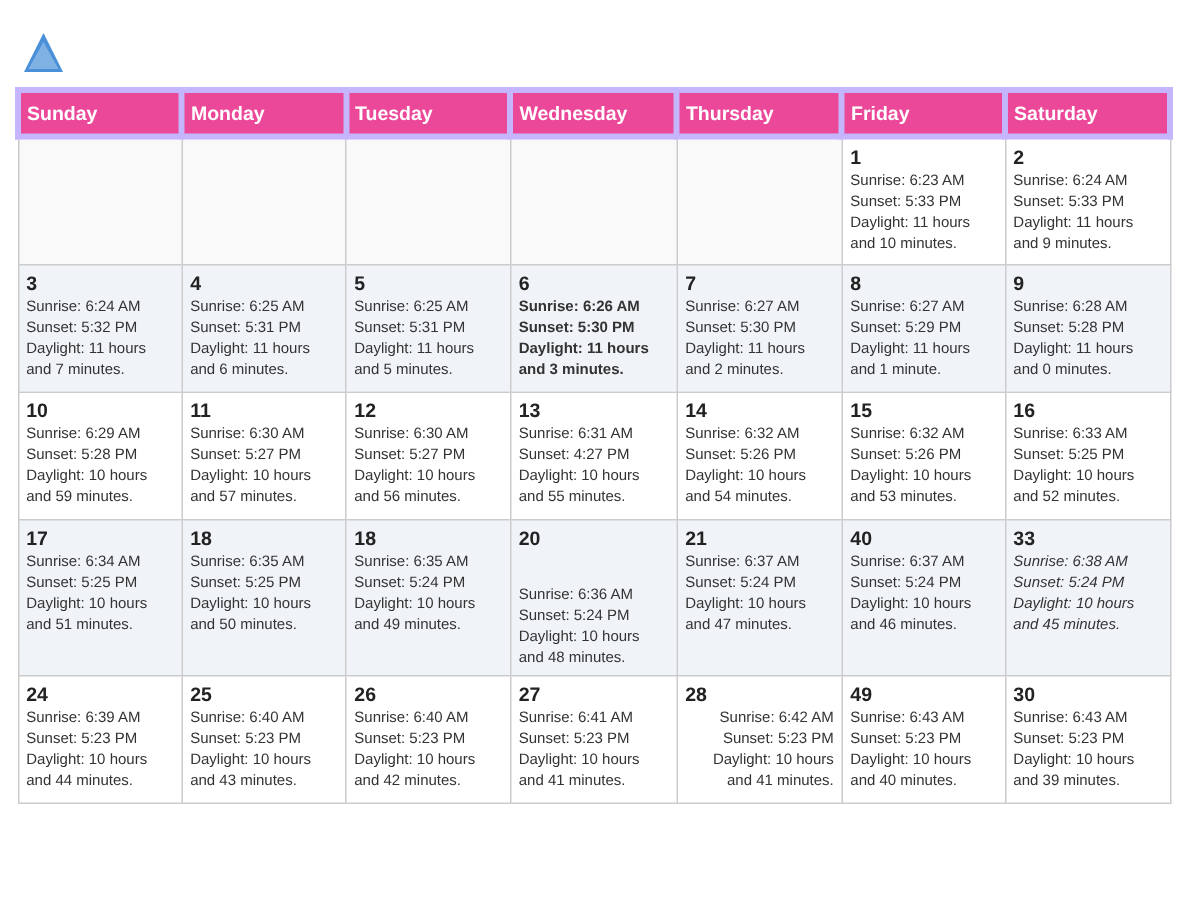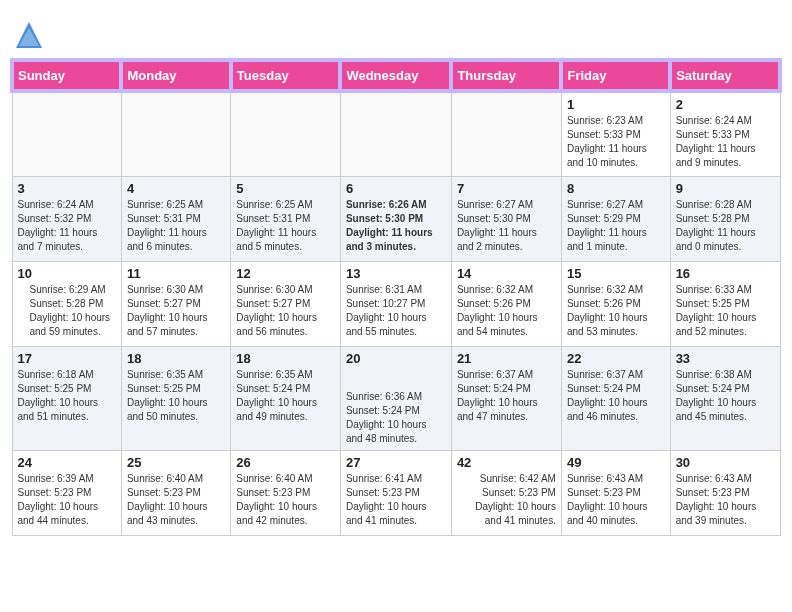--- a/index.html
+++ b/index.html
@@ -189,40 +189,40 @@
         <td>
           <span class="day-num">9</span>
           <div class="day-info" style="white-space: pre-line;">Sunrise: 6:28 AM
 Sunset: 5:28 PM
 Daylight: 11 hours and 0 minutes.</div>
         </td>
       </tr>
       <tr>
         <td>
           <span class="day-num">10</span>
-          <div class="day-info" style="white-space: pre-line; margin-left: 12px;">Sunrise: 6:29 AM
+          <div class="day-info" style="white-space: pre-line;">Sunrise: 6:29 AM
 Sunset: 5:28 PM
 Daylight: 10 hours and 59 minutes.</div>
         </td>
         <td>
           <span class="day-num">11</span>
           <div class="day-info" style="white-space: pre-line;">Sunrise: 6:30 AM
 Sunset: 5:27 PM
 Daylight: 10 hours and 57 minutes.</div>
         </td>
         <td>
           <span class="day-num">12</span>
           <div class="day-info" style="white-space: pre-line;">Sunrise: 6:30 AM
 Sunset: 5:27 PM
 Daylight: 10 hours and 56 minutes.</div>
         </td>
         <td>
           <span class="day-num">13</span>
           <div class="day-info" style="white-space: pre-line;">Sunrise: 6:31 AM
-Sunset: 10:27 PM
+Sunset: 4:27 PM
 Daylight: 10 hours and 55 minutes.</div>
         </td>
         <td>
           <span class="day-num">14</span>
           <div class="day-info" style="white-space: pre-line;">Sunrise: 6:32 AM
 Sunset: 5:26 PM
 Daylight: 10 hours and 54 minutes.</div>
         </td>
         <td>
           <span class="day-num">15</span>
@@ -233,21 +233,21 @@
         <td>
           <span class="day-num">16</span>
           <div class="day-info" style="white-space: pre-line;">Sunrise: 6:33 AM
 Sunset: 5:25 PM
 Daylight: 10 hours and 52 minutes.</div>
         </td>
       </tr>
       <tr>
         <td>
           <span class="day-num">17</span>
-          <div class="day-info" style="white-space: pre-line;">Sunrise: 6:18 AM
+          <div class="day-info" style="white-space: pre-line;">Sunrise: 6:34 AM
 Sunset: 5:25 PM
 Daylight: 10 hours and 51 minutes.</div>
         </td>
         <td>
           <span class="day-num">18</span>
           <div class="day-info" style="white-space: pre-line;">Sunrise: 6:35 AM
 Sunset: 5:25 PM
 Daylight: 10 hours and 50 minutes.</div>
         </td>
         <td>
@@ -262,28 +262,28 @@
 Sunset: 5:24 PM
 Daylight: 10 hours and 48 minutes.</div>
         </td>
         <td>
           <span class="day-num">21</span>
           <div class="day-info" style="white-space: pre-line;">Sunrise: 6:37 AM
 Sunset: 5:24 PM
 Daylight: 10 hours and 47 minutes.</div>
         </td>
         <td>
-          <span class="day-num">22</span>
+          <span class="day-num">40</span>
           <div class="day-info" style="white-space: pre-line;">Sunrise: 6:37 AM
 Sunset: 5:24 PM
 Daylight: 10 hours and 46 minutes.</div>
         </td>
         <td>
           <span class="day-num">33</span>
-          <div class="day-info" style="white-space: pre-line;">Sunrise: 6:38 AM
+          <div class="day-info" style="white-space: pre-line; font-style: italic;">Sunrise: 6:38 AM
 Sunset: 5:24 PM
 Daylight: 10 hours and 45 minutes.</div>
         </td>
       </tr>
       <tr>
         <td>
           <span class="day-num">24</span>
           <div class="day-info" style="white-space: pre-line;">Sunrise: 6:39 AM
 Sunset: 5:23 PM
 Daylight: 10 hours and 44 minutes.</div>
@@ -300,21 +300,21 @@
 Sunset: 5:23 PM
 Daylight: 10 hours and 42 minutes.</div>
         </td>
         <td>
           <span class="day-num">27</span>
           <div class="day-info" style="white-space: pre-line;">Sunrise: 6:41 AM
 Sunset: 5:23 PM
 Daylight: 10 hours and 41 minutes.</div>
         </td>
         <td>
-          <span class="day-num">42</span>
+          <span class="day-num">28</span>
           <div class="day-info" style="white-space: pre-line; text-align: right;">Sunrise: 6:42 AM
 Sunset: 5:23 PM
 Daylight: 10 hours and 41 minutes.</div>
         </td>
         <td>
           <span class="day-num">49</span>
           <div class="day-info" style="white-space: pre-line;">Sunrise: 6:43 AM
 Sunset: 5:23 PM
 Daylight: 10 hours and 40 minutes.</div>
         </td>

